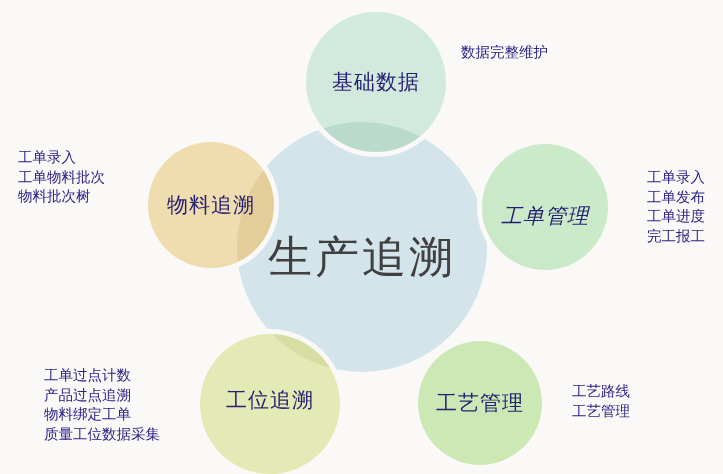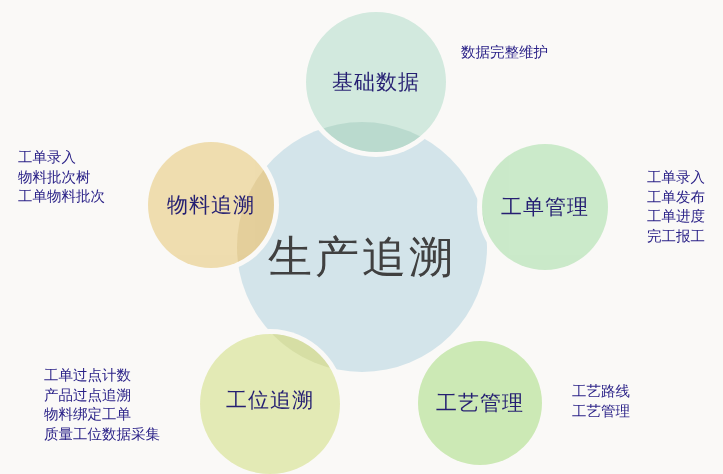--- a/index.html
+++ b/index.html
@@ -88,21 +88,21 @@
       <circle cx="545" cy="207" r="63" fill="#7cc08a"></circle>
       <circle cx="480" cy="403" r="62" fill="#8cbf74"></circle>
       <circle cx="270" cy="404" r="70" fill="#b5bd7a"></circle>
       <circle cx="211" cy="205" r="63" fill="#c9ab69"></circle>
     </g>
   </svg>
 
   <div class="center-label" style="left:362px; top:257px;">生产追溯</div>
 
   <div class="node-label" style="left:376px; top:82px;">基础数据</div>
-  <div class="node-label" style="left:545px; top:207px;">工单管理</div>
+  <div class="node-label" style="left:545px; top:216px;font-style:italic;">工单管理</div>
   <div class="node-label" style="left:480px; top:403px;">工艺管理</div>
   <div class="node-label" style="left:270px; top:400px;">工位追溯</div>
   <div class="node-label" style="left:211px; top:205px;">物料追溯</div>
 
   <div class="detail-list detail-right" style="left:461px; top:43px;">
     <div>数据完整维护</div>
   </div>
 
   <div class="detail-list detail-right" style="left:647px; top:168px;">
     <div>工单录入</div>
@@ -118,17 +118,17 @@
 
   <div class="detail-list detail-left" style="left:44px; top:366px;">
     <div>工单过点计数</div>
     <div>产品过点追溯</div>
     <div>物料绑定工单</div>
     <div>质量工位数据采集</div>
   </div>
 
   <div class="detail-list detail-left" style="left:18px; top:148px;">
     <div>工单录入</div>
+    <div>工单物料批次</div>
     <div>物料批次树</div>
-    <div>工单物料批次</div>
   </div>
 
 </div>
 
 </body></html>

